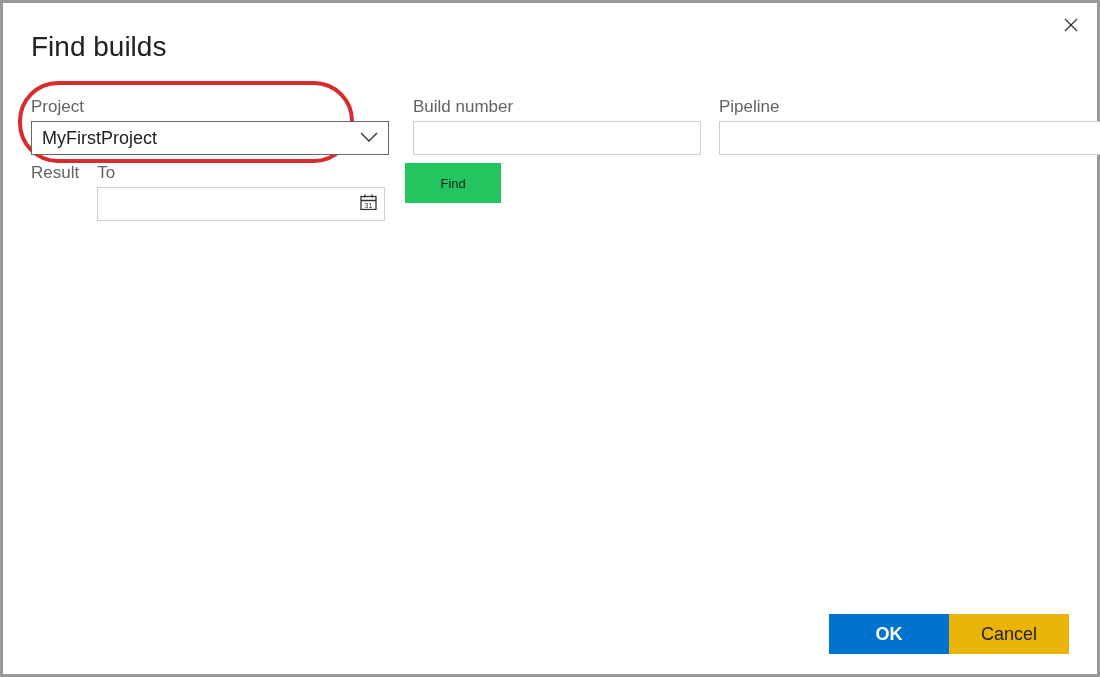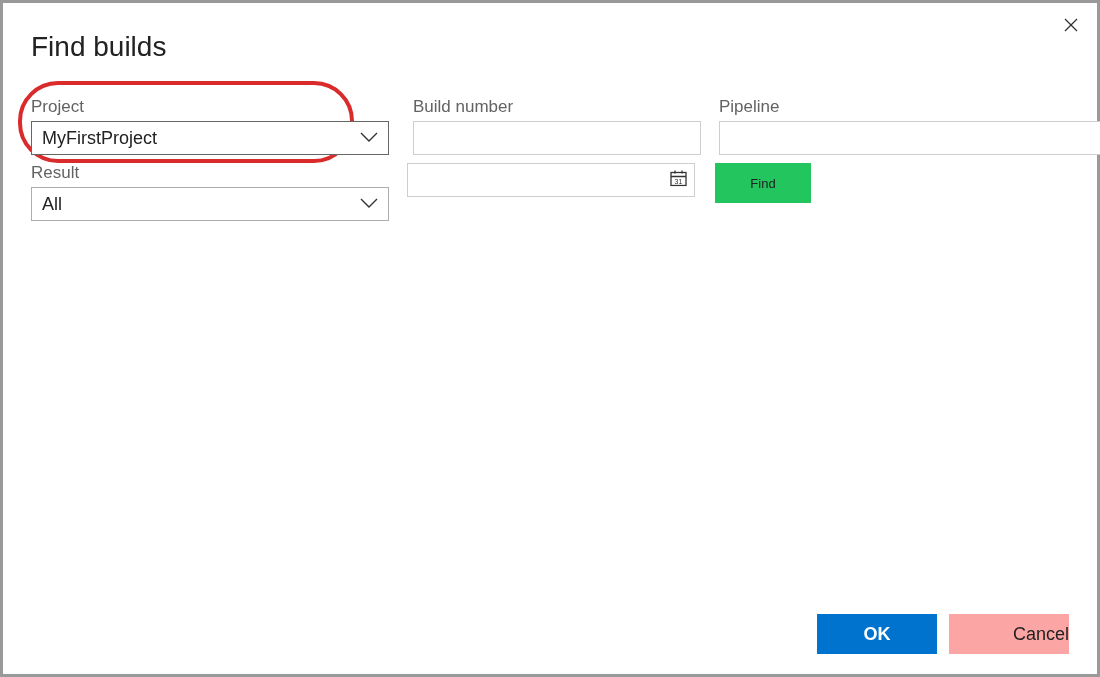--- a/index.html
+++ b/index.html
@@ -132,38 +132,37 @@
       height: 82px;
       border: 4px solid #d92b2b;
       border-radius: 40px;
       pointer-events: none;
     }
     .footer {
       position: absolute;
       bottom: 20px;
       right: 28px;
       display: flex;
-      gap: 12px;
+      gap: 0;
     }
     .btn {
       width: 120px;
       height: 40px;
       border: none;
       font-size: 18px;
       cursor: pointer;
     }
     .btn-primary {
       background: #0073cf;
       color: #fff;
       font-weight: 600;
     }
     .btn-secondary {
-      background: #fca5a5;
-      color: #222;
-      text-align: right;
+      background: #eab308;
+      color: #222;
     }
   </style>
 </head>
 <body>
 
 <div class="dialog">
 
   <button class="close-btn">
     <svg viewBox="0 0 14 14">
       <line x1="1" y1="1" x2="13" y2="13" stroke="currentColor" stroke-width="1.2"></line>
@@ -208,32 +207,25 @@
           </span>
         </div>
       </div>
 
     </div>
 
     <div class="row">
 
       <div class="field">
         <label class="field-label">Result</label>
-        <div class="select-wrap">
-          <span class="select-value">All</span>
-          <span class="chevron">
-            <svg width="18" height="11" viewBox="0 0 18 11">
-                <polyline points="1,1 9,9 17,1" fill="none" stroke="#333" stroke-width="1.4"></polyline>
-              </svg>
-          </span>
-        </div>
       </div>
 
 
       <div class="field" style="margin-left:2px">
+        <label class="field-label">To</label>
         <div class="date-wrap">
           <input class="text-input date-input" type="text" value="" style="">
           <span class="cal-icon">
             <svg width="17" height="17" viewBox="0 0 17 17">
                 <rect x="1" y="3" width="15" height="13" fill="none" stroke="#333" stroke-width="1.3"></rect>
                 <line x1="1" y1="7" x2="16" y2="7" stroke="#333" stroke-width="1.3"></line>
                 <line x1="5" y1="1" x2="5" y2="4" stroke="#333" stroke-width="1.3"></line>
                 <line x1="12" y1="1" x2="12" y2="4" stroke="#333" stroke-width="1.3"></line>
                 <text x="8.5" y="14.5" font-size="7" font-family="Arial" text-anchor="middle" fill="#333">31</text>
               </svg>

